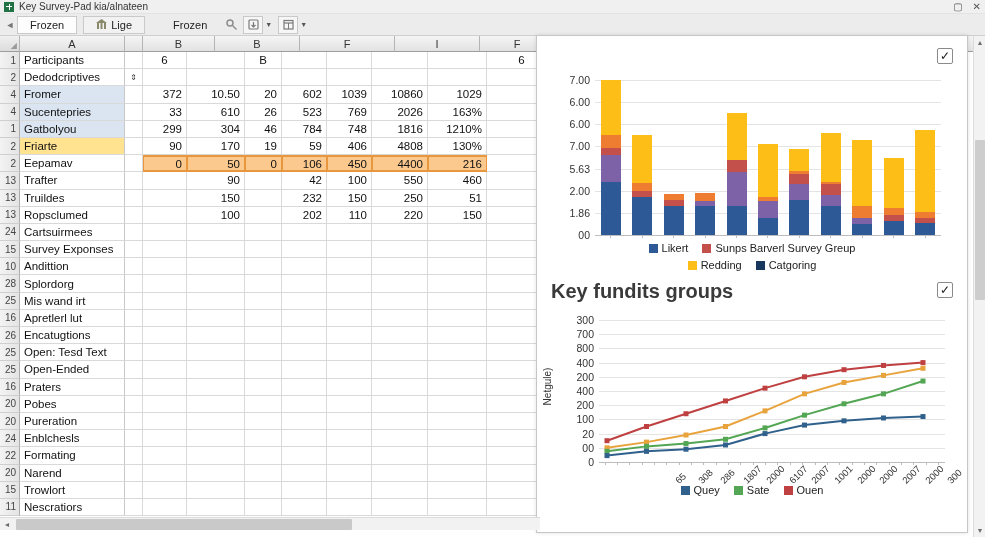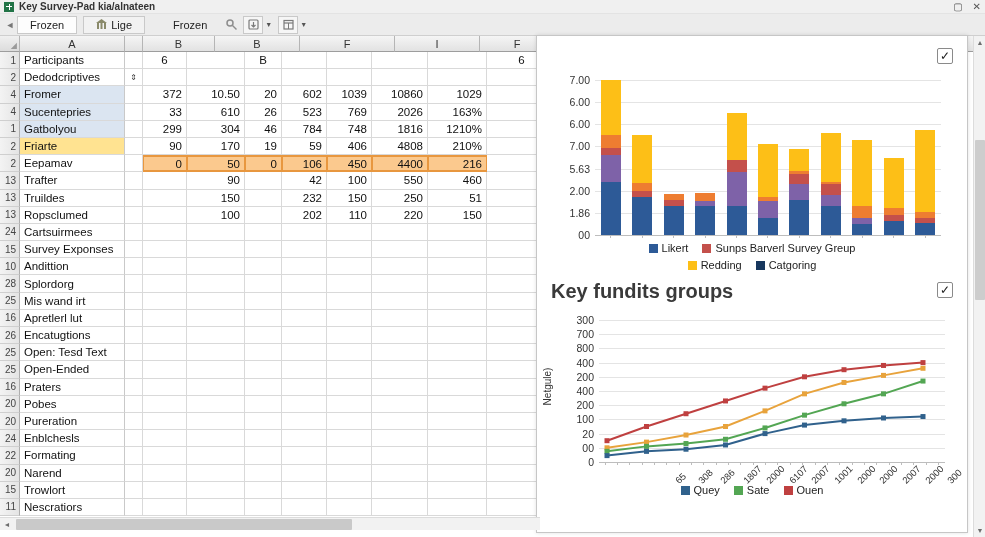--- a/index.html
+++ b/index.html
@@ -5,21 +5,21 @@
   * { margin:0; padding:0; box-sizing:border-box; }
   html,body { width:985px; height:537px; font-family:"Liberation Sans", sans-serif; background:#f2f2f2; overflow:hidden; }
   .window { position:relative; width:985px; height:537px; background:#fff; }
 
   
   .titlebar { position:absolute; left:0; top:0; width:985px; height:14px; background:#f0f0f0; display:flex; align-items:center; padding:0 4px; border-bottom:1px solid #e3e3e3; }
   .appicon { width:10px; height:10px; background:#217346; margin-right:5px; position:relative; }
   .appicon::after{ content:""; position:absolute; left:2px; top:2px; right:2px; bottom:2px; background:
     linear-gradient(#fff,#fff) 0 50%/100% 1px no-repeat,
     linear-gradient(#fff,#fff) 50% 0/1px 100% no-repeat; }
-  .title { font-size:10px; color:#333; font-weight:bold; }
+  .title { font-size:10px; color:#333; font-weight:normal; }
   .wincontrols { margin-left:auto; display:flex; gap:10px; font-size:10px; color:#555; }
 
   
   .toolbar { position:absolute; left:0; top:14px; width:985px; height:22px; background:#ececec; display:flex; align-items:center; padding:0 3px; border-bottom:1px solid #cfcfcf; }
   .backbtn { width:14px; height:14px; font-size:9px; color:#777; display:flex; align-items:center; justify-content:center; }
   .ttab { height:18px; display:flex; align-items:center; gap:4px; padding:0 12px; font-size:11px; color:#222; background:#fdfdfd; border:1px solid #c9c9c9; margin-right:6px; }
   .ttab.flat { background:#f2f2f2; }
   .tbtn { height:18px; display:flex; align-items:center; padding:0 8px; font-size:11px; color:#222; margin-left:14px; }
   .tico { width:20px; height:18px; border:1px solid #c9c9c9; background:#f6f6f6; display:flex; align-items:center; justify-content:center; margin-left:2px; }
   .tico svg { display:block; }
@@ -221,21 +221,21 @@
         <div class="row">
           <div class="rn">2</div>
           <div class="lab" style="background: rgb(255, 227, 145);">Friarte</div>
           <div class="nar"></div>
           <div class="cell" style="width: 44px;">90</div>
           <div class="cell" style="width: 58px;">170</div>
           <div class="cell" style="width: 37px;">19</div>
           <div class="cell" style="width: 45px;">59</div>
           <div class="cell" style="width: 45px;">406</div>
           <div class="cell" style="width: 56px;">4808</div>
-          <div class="cell" style="width: 59px;">210%</div>
+          <div class="cell" style="width: 59px;">130%</div>
           <div class="cell" style="width: 70px;"></div>
           <div class="cell" style="width: 65px;"></div>
           <div class="cell" style="width: 75px;"></div>
         </div>
         <div class="row">
           <div class="rn">2</div>
           <div class="lab">Eepamav</div>
           <div class="nar"></div>
           <div class="cell or" style="width: 44px;">0</div>
           <div class="cell or" style="width: 58px;">50</div>

